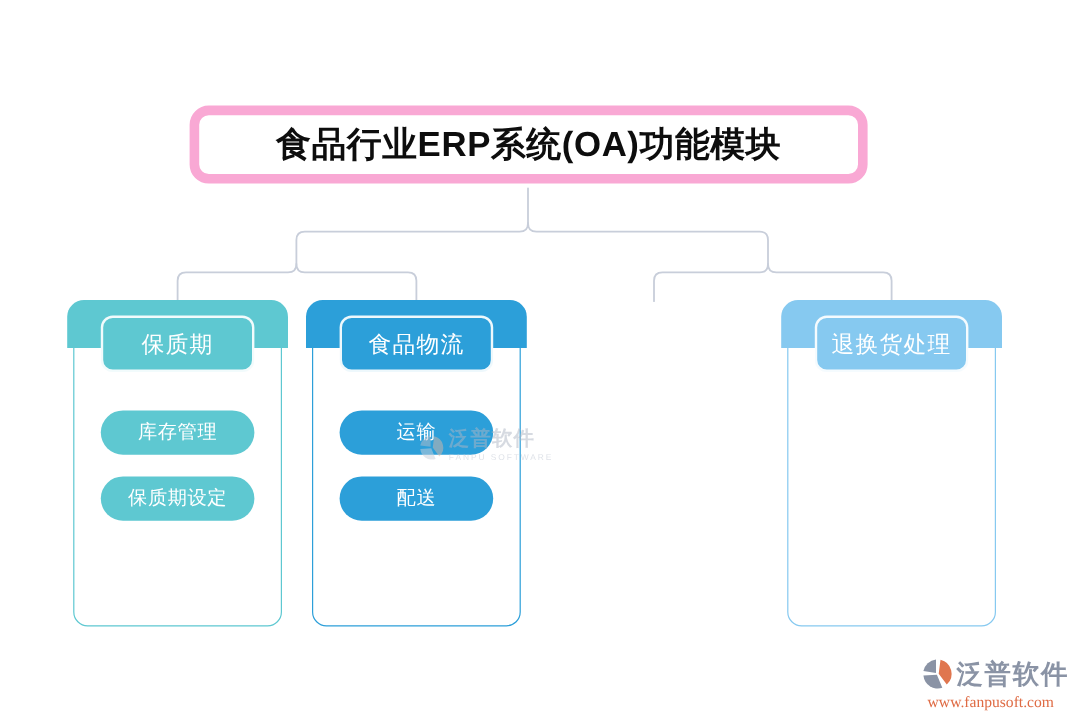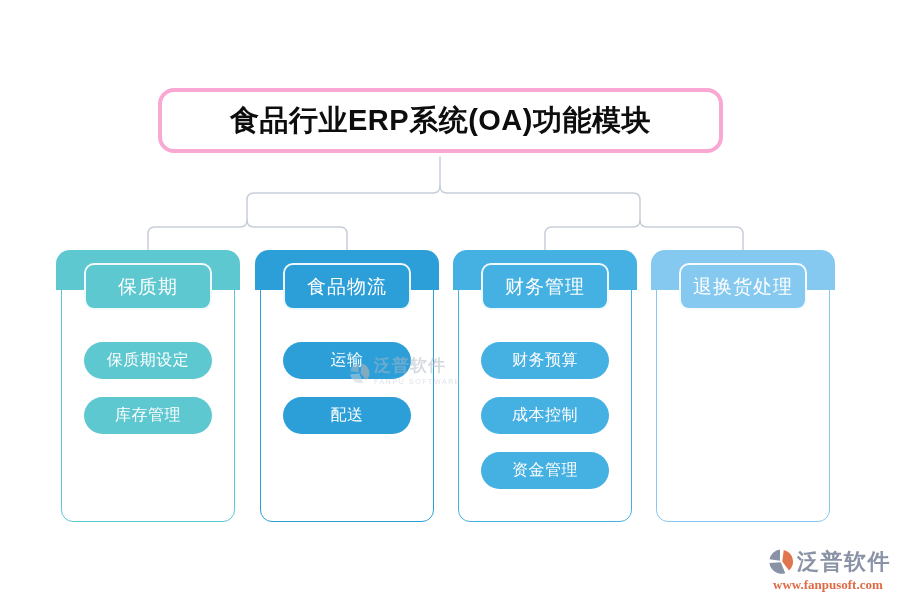--- a/index.html
+++ b/index.html
@@ -4,21 +4,21 @@
 <style>
   html,body { margin:0; padding:0; background:#ffffff; }
   #canvas {
     position:relative; width:900px; height:600px; background:#ffffff;
     font-family:"Liberation Sans", sans-serif; overflow:hidden;
   }
 
   
   .title-box {
     position:absolute; left:158px; top:88px; width:565px; height:65px;
-    background:#ffffff; border:4px solid #f9a8d4; border-radius:16px;
+    background:#ffffff; border:8px solid #f9a8d4; border-radius:16px;
     box-sizing:border-box; display:flex; align-items:center; justify-content:center;
   }
   .title-box span {
     color:#0d0d0d; font-size:29px; font-weight:700; white-space:nowrap;
     letter-spacing:0.5px;
   }
 
   
   .connectors { position:absolute; left:0; top:0; width:900px; height:600px; pointer-events:none; }
 
@@ -60,21 +60,21 @@
   .wm-text { margin-left:3px; }
   .wm-brand { font-size:17px; font-weight:700; color:#aeb6c4; letter-spacing:1px; white-space:nowrap; }
   .wm-sub { font-size:7px; color:#bfc6d2; letter-spacing:1.6px; margin-top:1px; white-space:nowrap; }
 
   
   .footer-logo { position:absolute; left:768px; top:546px; z-index:6; }
   .fl-row { display:flex; align-items:center; }
   .fl-row svg { width:27px; height:31px; }
   .fl-brand { font-size:22px; font-weight:700; color:#8A93A5; letter-spacing:1.5px; margin-left:2px; white-space:nowrap; }
   .fl-url {
-    font-family:"Liberation Serif", serif; font-size:13px; font-weight:700;
+    font-family:"Liberation Serif", serif; font-size:13px; font-weight:400;
     color:#DF6B44; margin-top:0px; margin-left:5px; white-space:nowrap;
   }
 </style>
 </head>
 <body>
 
 <div id="canvas">
 
   <div class="title-box">
     <span>食品行业ERP系统(OA)功能模块</span>
@@ -88,45 +88,35 @@
       <path d="M440 186 Q440 193 447 193 L633 193 Q640 193 640 200 L640 220 Q640 227 633 227 L552 227 Q545 227 545 234 L545 251"></path>
       <path d="M640 220 Q640 227 647 227 L736 227 Q743 227 743 234 L743 251"></path>
     </g>
   </svg>
 
   <div class="card" style="left: 56px; --col: #5EC8D1;">
     <div class="cap"></div>
     <div class="panel"></div>
     <div class="hdr">保质期</div>
     <div class="items">
+      <div class="pill">库存管理</div>
       <div class="pill">保质期设定</div>
-      <div class="pill">库存管理</div>
     </div>
   </div>
 
   <div class="card" style="left: 255px; --col: #2C9FD9;">
     <div class="cap"></div>
     <div class="panel"></div>
     <div class="hdr">食品物流</div>
     <div class="items">
       <div class="pill">运输</div>
       <div class="pill">配送</div>
     </div>
   </div>
 
-  <div class="card" style="left: 453px; --col: #45B0E2;">
-    <div class="cap"></div>
-    <div class="panel"></div>
-    <div class="hdr">财务管理</div>
-    <div class="items">
-      <div class="pill">财务预算</div>
-      <div class="pill">成本控制</div>
-      <div class="pill">资金管理</div>
-    </div>
-  </div>
 
   <div class="card" style="left: 651px; --col: #86C9F0;">
     <div class="cap"></div>
     <div class="panel"></div>
     <div class="hdr">退换货处理</div>
   </div>
 
   <div class="watermark">
     <svg viewBox="0 0 36 36" xmlns="http://www.w3.org/2000/svg">
       <path fill="#b6bdc9" d="M16 2 A16 16 0 0 0 2 15 L16 17 Z"></path>

